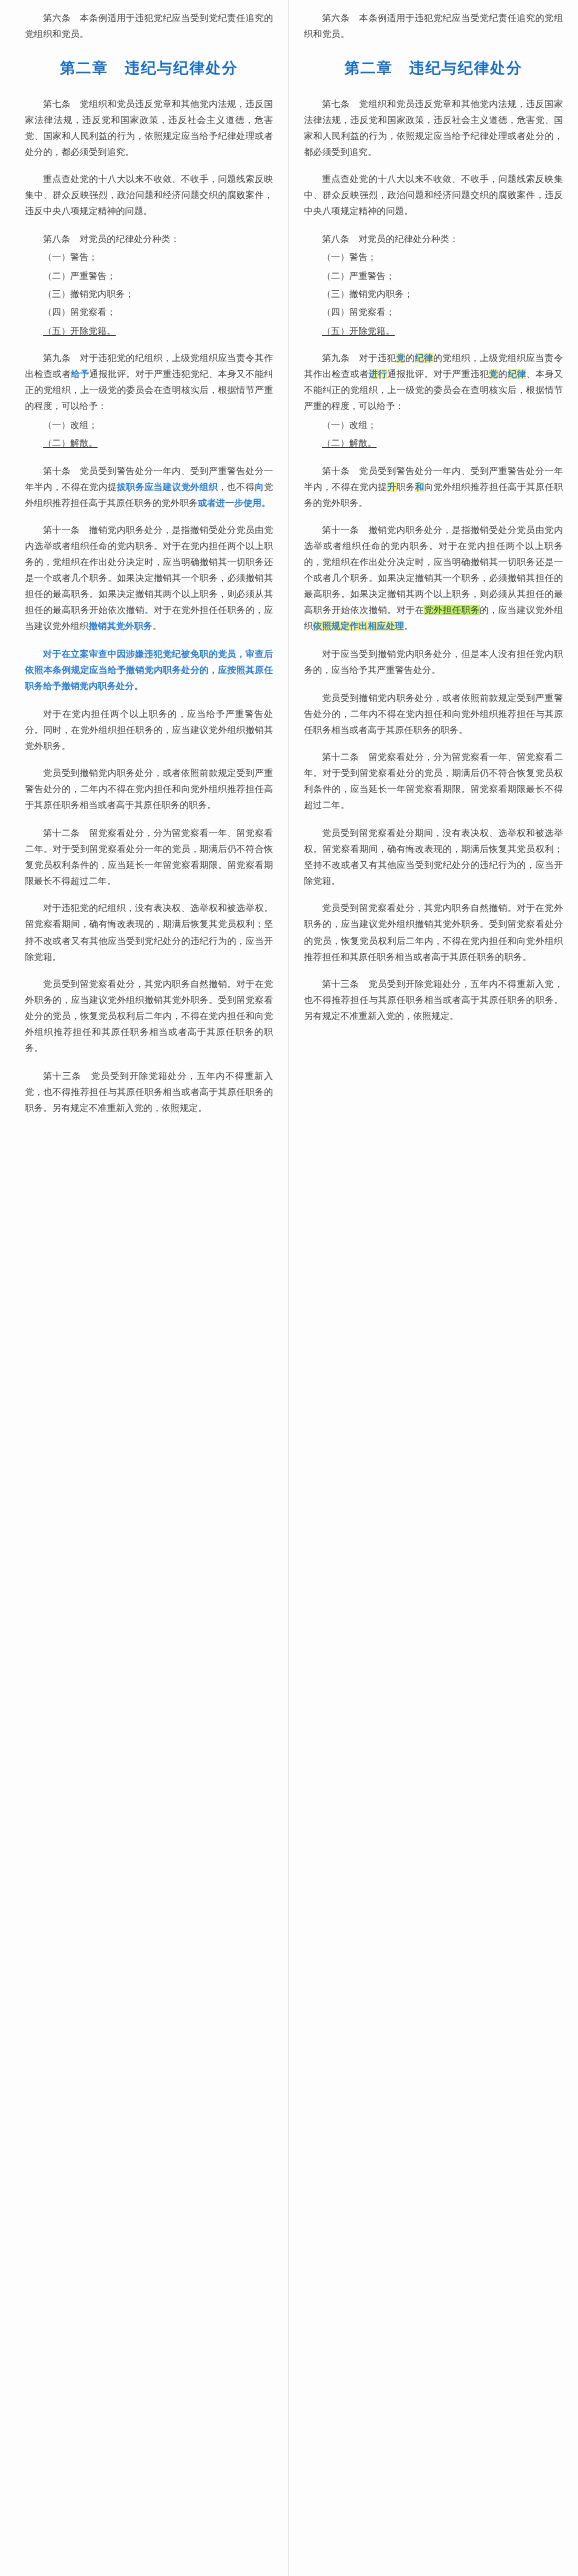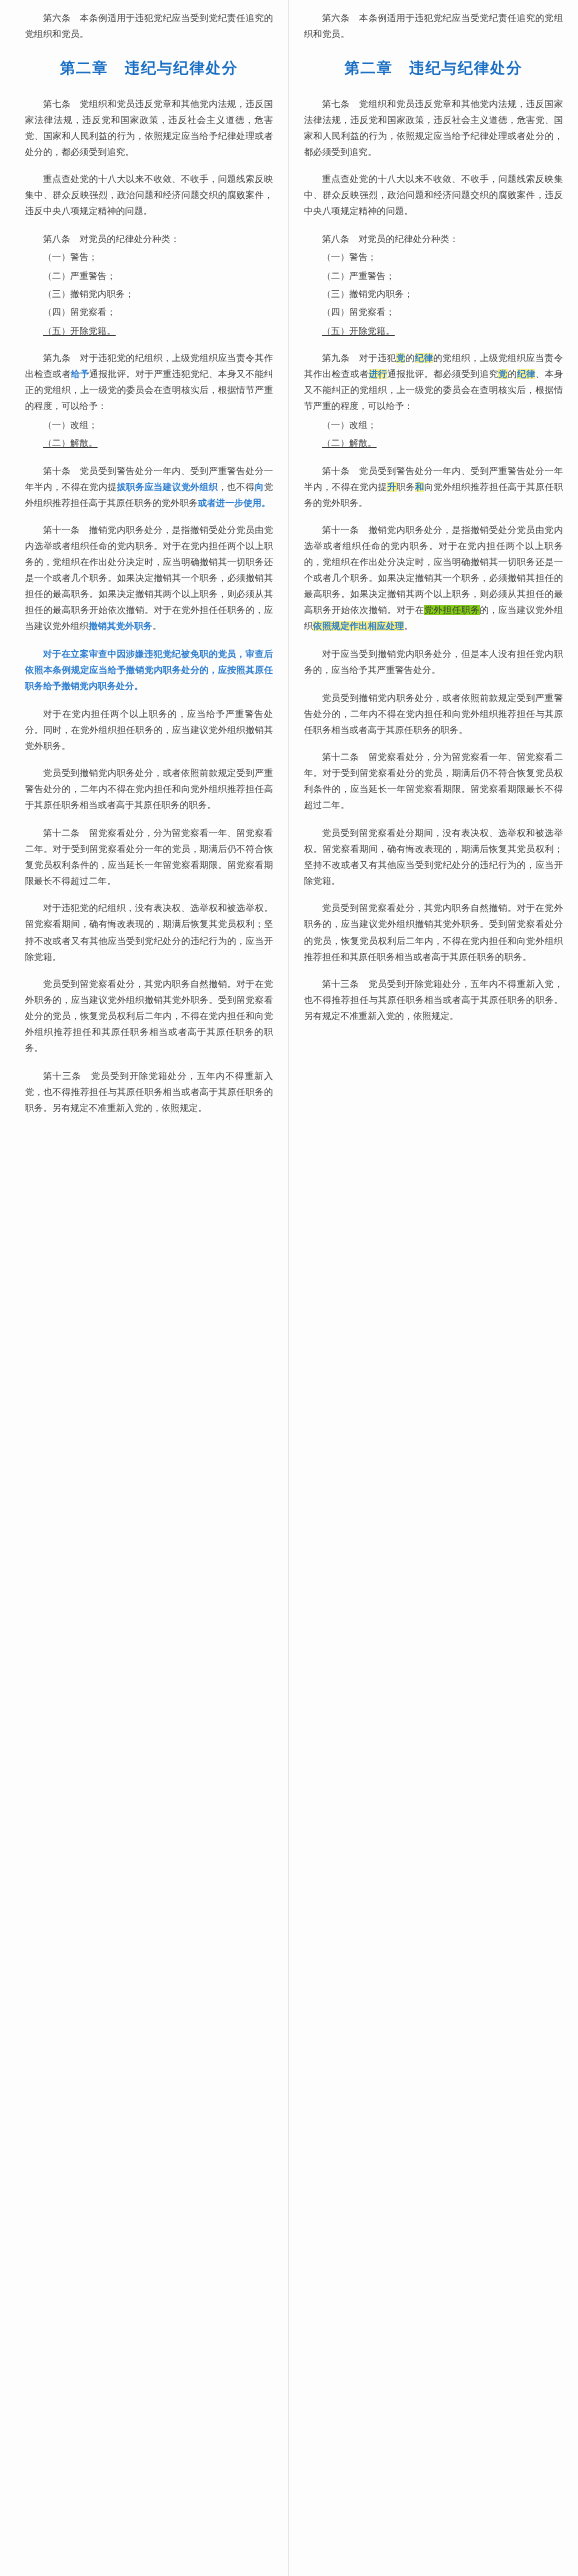--- a/index.html
+++ b/index.html
@@ -49,21 +49,21 @@
   .bluetext {
     color: #2f7fd0;
     font-weight: bold;
   }
   .hl-blue {
     color: #2f7fd0;
     font-weight: bold;
     margin-top: 28px;
   }
   .hl-yellow {
-    background: #84cc16;
+    background: #bef264;
     color: #3a3a3a;
   }
   .hl-yellow-blue {
     background: #faf08a;
     color: #2f7fd0;
     font-weight: bold;
   }
   .listitem {
     text-indent: 2em;
     margin-bottom: 2.3px;
@@ -142,21 +142,21 @@
     <div class="list-block">
       <p>第八条　对党员的纪律处分种类：</p>
       <p class="listitem">（一）警告；</p>
       <p class="listitem">（二）严重警告；</p>
       <p class="listitem">（三）撤销党内职务；</p>
       <p class="listitem">（四）留党察看；</p>
       <p class="listitem">（五）开除党籍。</p>
     </div>
 
     <div class="list-block">
-      <p><span>第九条　对于违犯</span><span class="hl-yellow-blue">党</span><span>的</span><span class="hl-yellow-blue">纪律</span><span>的党组织，上级党组织应当责令其作出检查或者</span><span class="hl-yellow-blue">进行</span><span>通报批评。都必须受到追究</span><span class="hl-yellow-blue">党</span><span>的</span><span class="hl-yellow-blue">纪律</span><span>、本身又不能纠正的党组织，上一级党的委员会在查明核实后，根据情节严重的程度，可以给予：</span></p>
+      <p><span>第九条　对于违犯</span><span class="hl-yellow-blue">党</span><span>的</span><span class="hl-yellow-blue">纪律</span><span>的党组织，上级党组织应当责令其作出检查或者</span><span class="hl-yellow-blue">进行</span><span>通报批评。对于严重违犯</span><span class="hl-yellow-blue">党</span><span>的</span><span class="hl-yellow-blue">纪律</span><span>、本身又不能纠正的党组织，上一级党的委员会在查明核实后，根据情节严重的程度，可以给予：</span></p>
       <p class="listitem">（一）改组；</p>
       <p class="listitem">（二）解散。</p>
     </div>
 
     <p><span>第十条　党员受到警告处分一年内、受到严重警告处分一年半内，不得在党内提</span><span class="hl-yellow-blue">升</span><span>职务</span><span class="hl-yellow-blue">和</span><span>向党外组织推荐担任高于其原任职务的党外职务。</span></p>
 
     <p><span>第十一条　撤销党内职务处分，是指撤销受处分党员由党内选举或者组织任命的党内职务。对于在党内担任两个以上职务的，党组织在作出处分决定时，应当明确撤销其一切职务还是一个或者几个职务。如果决定撤销其一个职务，必须撤销其担任的最高职务。如果决定撤销其两个以上职务，则必须从其担任的最高职务开始依次撤销。对于在</span><span class="hl-yellow">党外担任职务</span><span>的，应当建议党外组织</span><span class="hl-yellow-blue">依照规定作出相应处理</span><span>。</span></p>
 
     <p>对于应当受到撤销党内职务处分，但是本人没有担任党内职务的，应当给予其严重警告处分。</p>
 

